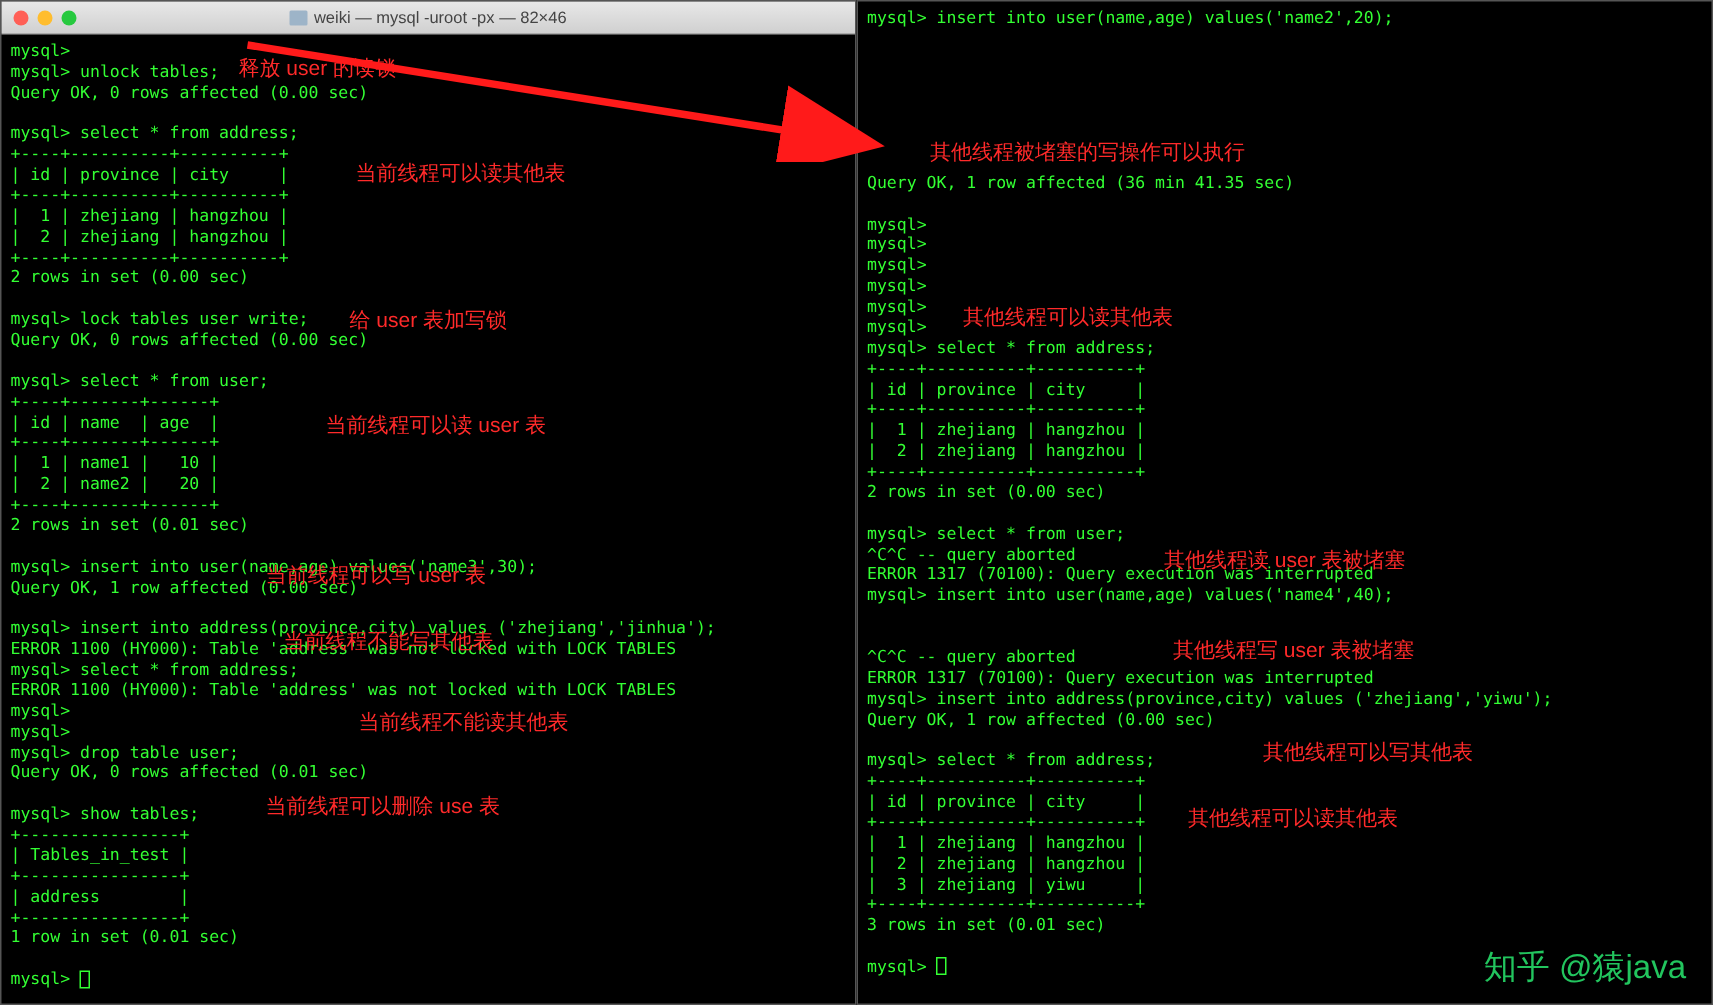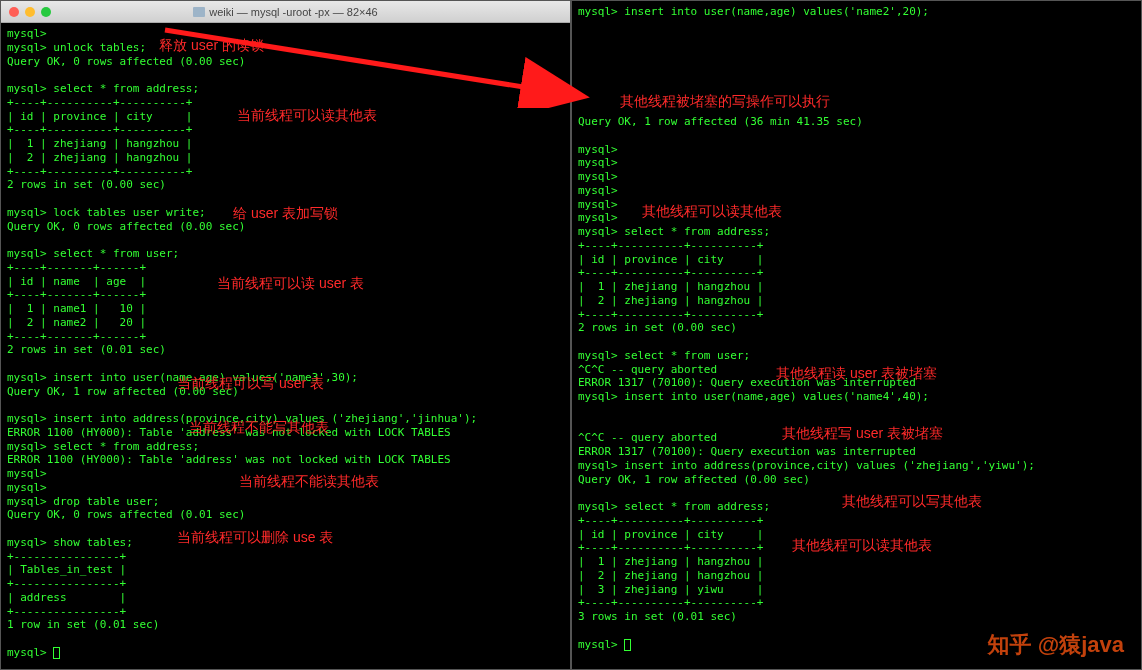--- a/index.html
+++ b/index.html
@@ -80,24 +80,24 @@
     left: 160px;
     width: 440px;
     height: 90px;
     z-index: 5;
     pointer-events: none;
   }
   .watermark {
     position: absolute;
     right: 18px;
     bottom: 10px;
-    color: #c2410c;
+    color: #22c55e;
     font-family: -apple-system, "PingFang SC", sans-serif;
     font-size: 22px;
-    font-weight: 700;
+    font-weight: 400;
     z-index: 10;
     text-shadow: 0 1px 3px rgba(0,0,0,.6);
     text-align: right;
   }
   .cursor {
     display:inline-block;
     width:7px; height:12px;
     border:1px solid #3f3;
     vertical-align: middle;
   }

